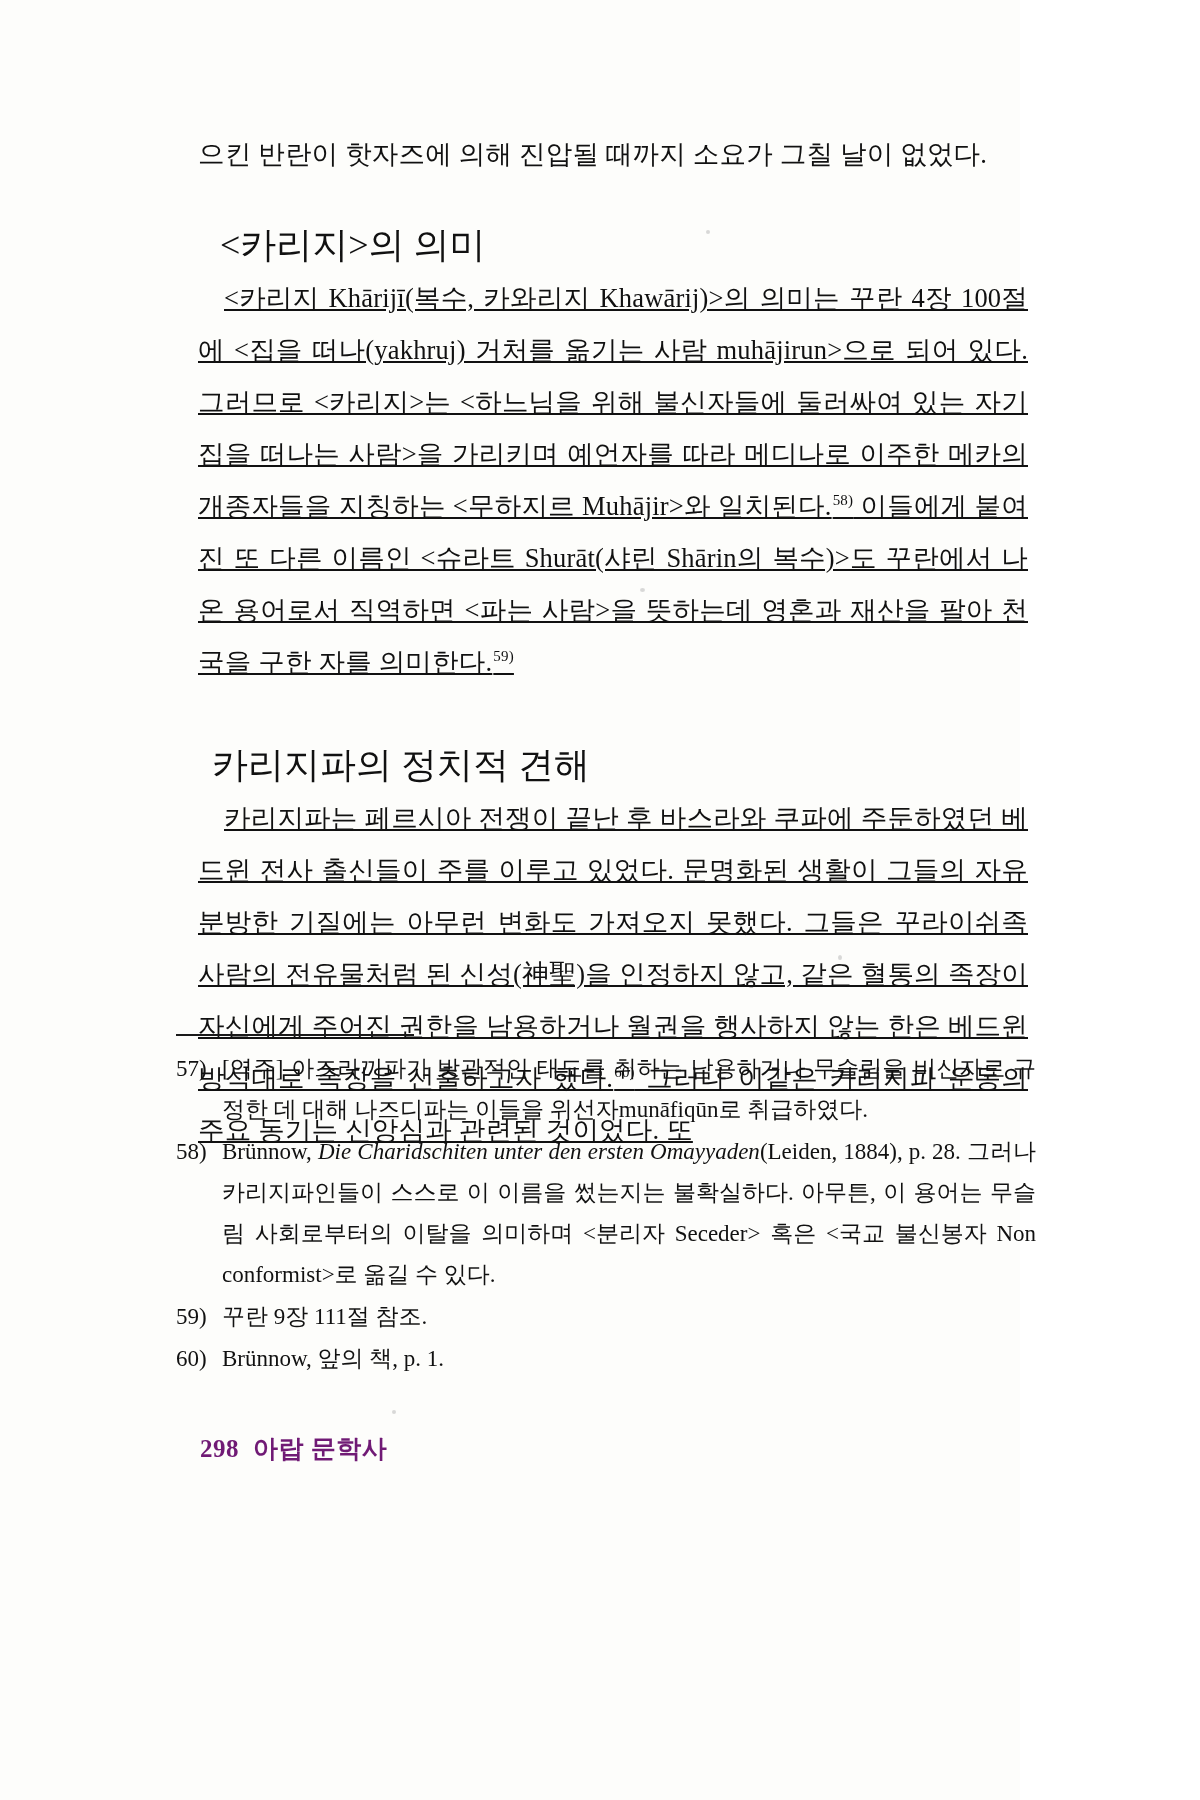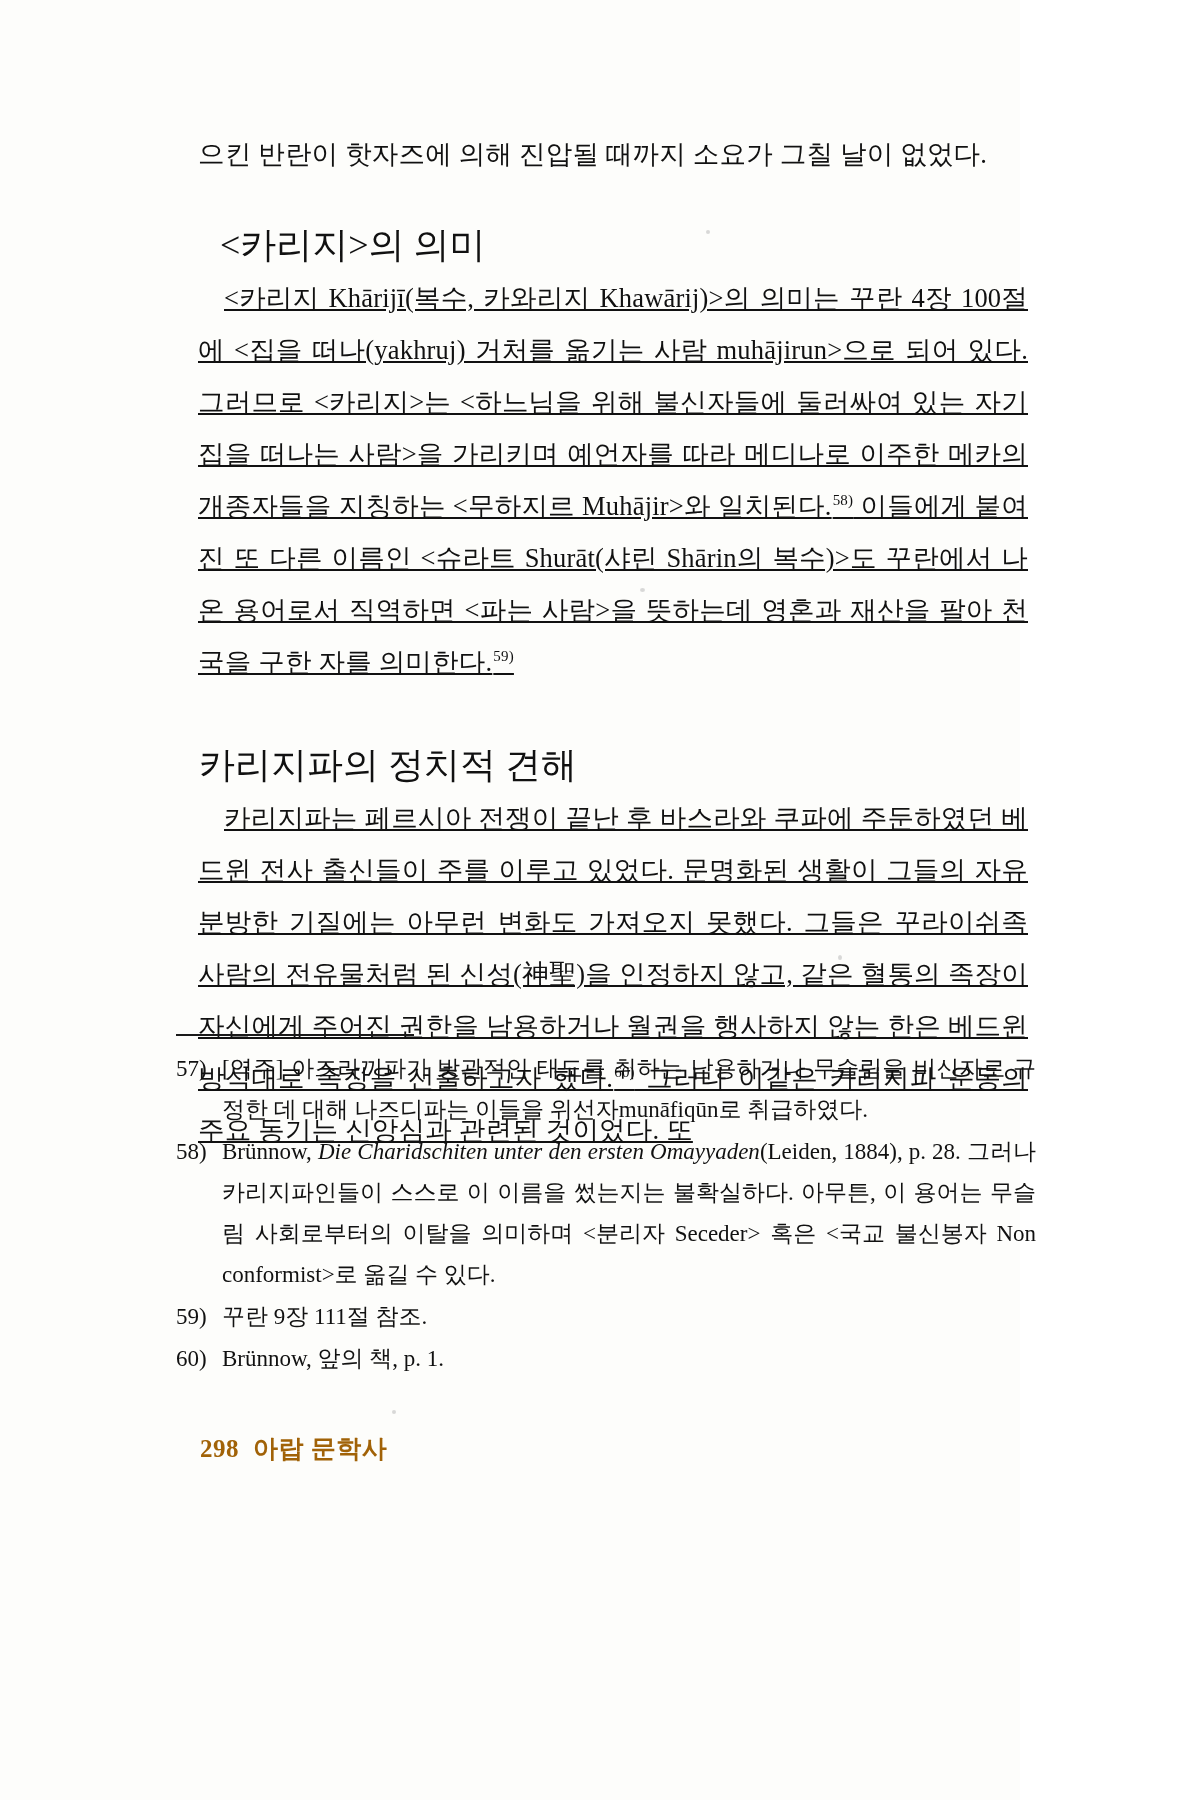--- a/index.html
+++ b/index.html
@@ -48,21 +48,21 @@
   .gap-md { height: 40px; }
   .gap-lg { height: 52px; }
 
   .heading {
     font-size: 36px;
     line-height: 50px;
     margin: 0 0 2px 22px;
     font-weight: 400;
   }
   .heading.h-second {
-    margin-left: 1px;
+    margin-left: 14px;
   }
 
   sup.fn {
     font-size: 15px;
     vertical-align: super;
     line-height: 0;
     padding-left: 1px;
   }
 
   
@@ -104,21 +104,21 @@
   .it { font-style: italic; }
 
   
   .page-foot {
     position: absolute;
     left: 200px;
     top: 1432px;
     font-size: 25px;
     font-weight: 700;
     letter-spacing: 0.5px;
-    color: #a16207;
+    color: #701a75;
   }
   .page-foot .pnum { margin-right: 14px; }
 
   
   .speck {
     position: absolute;
     background: #b9b9b9;
     border-radius: 50%;
     opacity: .55;
   }

